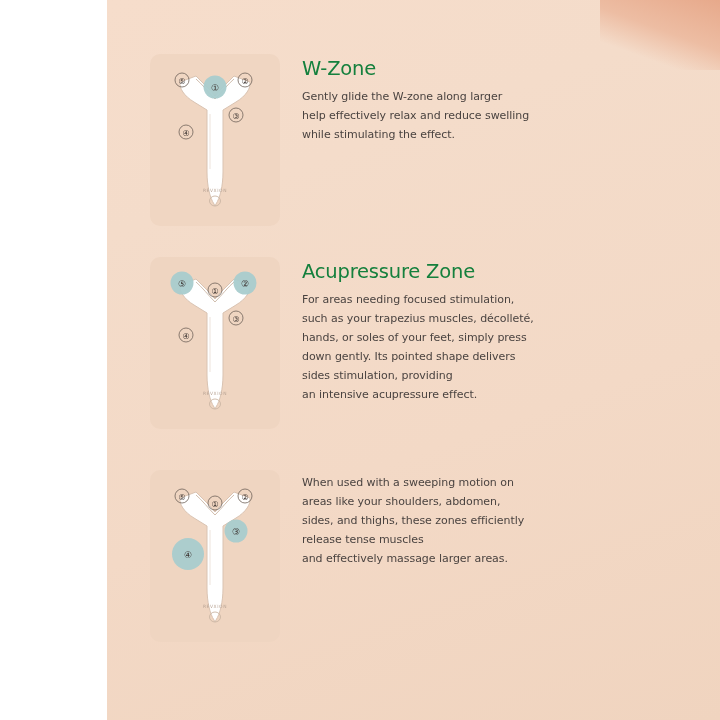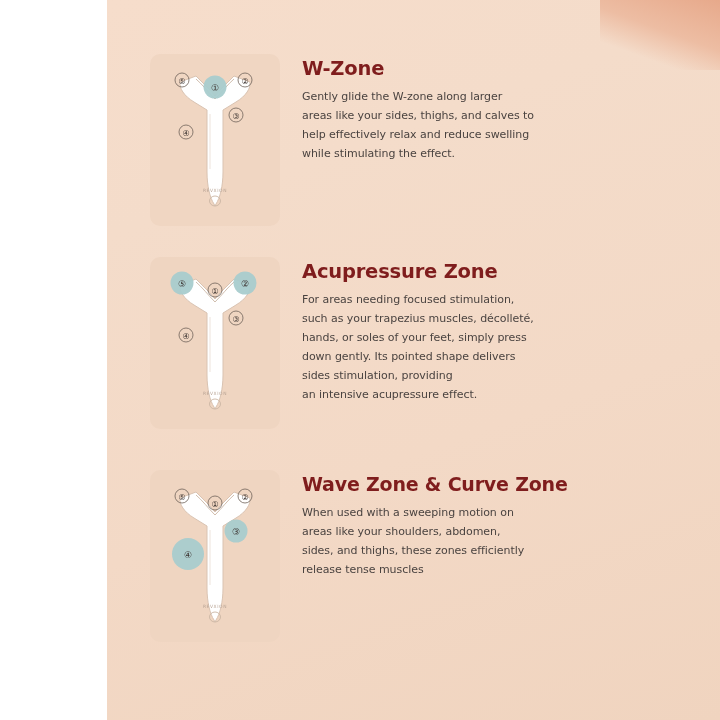--- a/index.html
+++ b/index.html
@@ -72,22 +72,22 @@
 
   
   .text-col {
     margin-left: 22px;
     width: 288px;
     padding-top: 4px;
   }
   .heading {
     font-family: "DejaVu Sans", sans-serif;
     font-size: 19.5px;
-    font-weight: 700;
-    color: #7f1d1d;
+    font-weight: 400;
+    color: #15803d;
     letter-spacing: -0.2px;
     margin: 0 0 9px 0;
     line-height: 1.1;
   }
   .heading-3 { font-size: 19px; }
   .body {
     font-family: "DejaVu Sans", sans-serif;
     font-size: 11px;
     color: #4a4340;
     line-height: 1.72;
@@ -135,21 +135,20 @@
           <text x="32" y="29.5" font-size="8" text-anchor="middle" fill="#3b3330" font-family="DejaVu Sans, sans-serif">⑤</text>
 
           <text x="65" y="138" font-size="4.4" letter-spacing="0.6" text-anchor="middle" fill="#b9a495" font-family="DejaVu Sans, sans-serif">REVXION</text>
         </svg>
       </div>
 
       <div class="text-col">
         <h2 class="heading">W-Zone</h2>
         <p class="body">
           <span>Gently glide the W-zone along larger</span>
-          <span>areas like your sides, thighs, and calves to</span>
           <span>help effectively relax and reduce swelling</span>
           <span>while stimulating the effect.</span>
         </p>
       </div>
     </div>
 
     <div class="section section-2">
 
       <div class="tile tile-2">
         <svg class="tool-svg" width="130" height="172" viewBox="0 0 130 172">
@@ -210,24 +209,24 @@
           <text x="65" y="36.5" font-size="8" text-anchor="middle" fill="#3b3330" font-family="DejaVu Sans, sans-serif">①</text>
           <circle cx="95" cy="26" r="7" fill="none" stroke="#6e6259" stroke-width="0.8"></circle>
           <text x="95" y="29.5" font-size="8" text-anchor="middle" fill="#3b3330" font-family="DejaVu Sans, sans-serif">②</text>
           <circle cx="32" cy="26" r="7" fill="none" stroke="#6e6259" stroke-width="0.8"></circle>
           <text x="32" y="29.5" font-size="8" text-anchor="middle" fill="#3b3330" font-family="DejaVu Sans, sans-serif">⑤</text>
           <text x="65" y="138" font-size="4.4" letter-spacing="0.6" text-anchor="middle" fill="#b9a495" font-family="DejaVu Sans, sans-serif">REVXION</text>
         </svg>
       </div>
 
       <div class="text-col">
-        <h2 class="heading heading-3">Wave Zone &amp; Curve Zone</h2>
         <p class="body">
           <span>When used with a sweeping motion on</span>
           <span>areas like your shoulders, abdomen,</span>
           <span>sides, and thighs, these zones efficiently</span>
           <span>release tense muscles</span>
+          <span>and effectively massage larger areas.</span>
         </p>
       </div>
     </div>
 
   </div>
 </div>
 
 </body></html>

